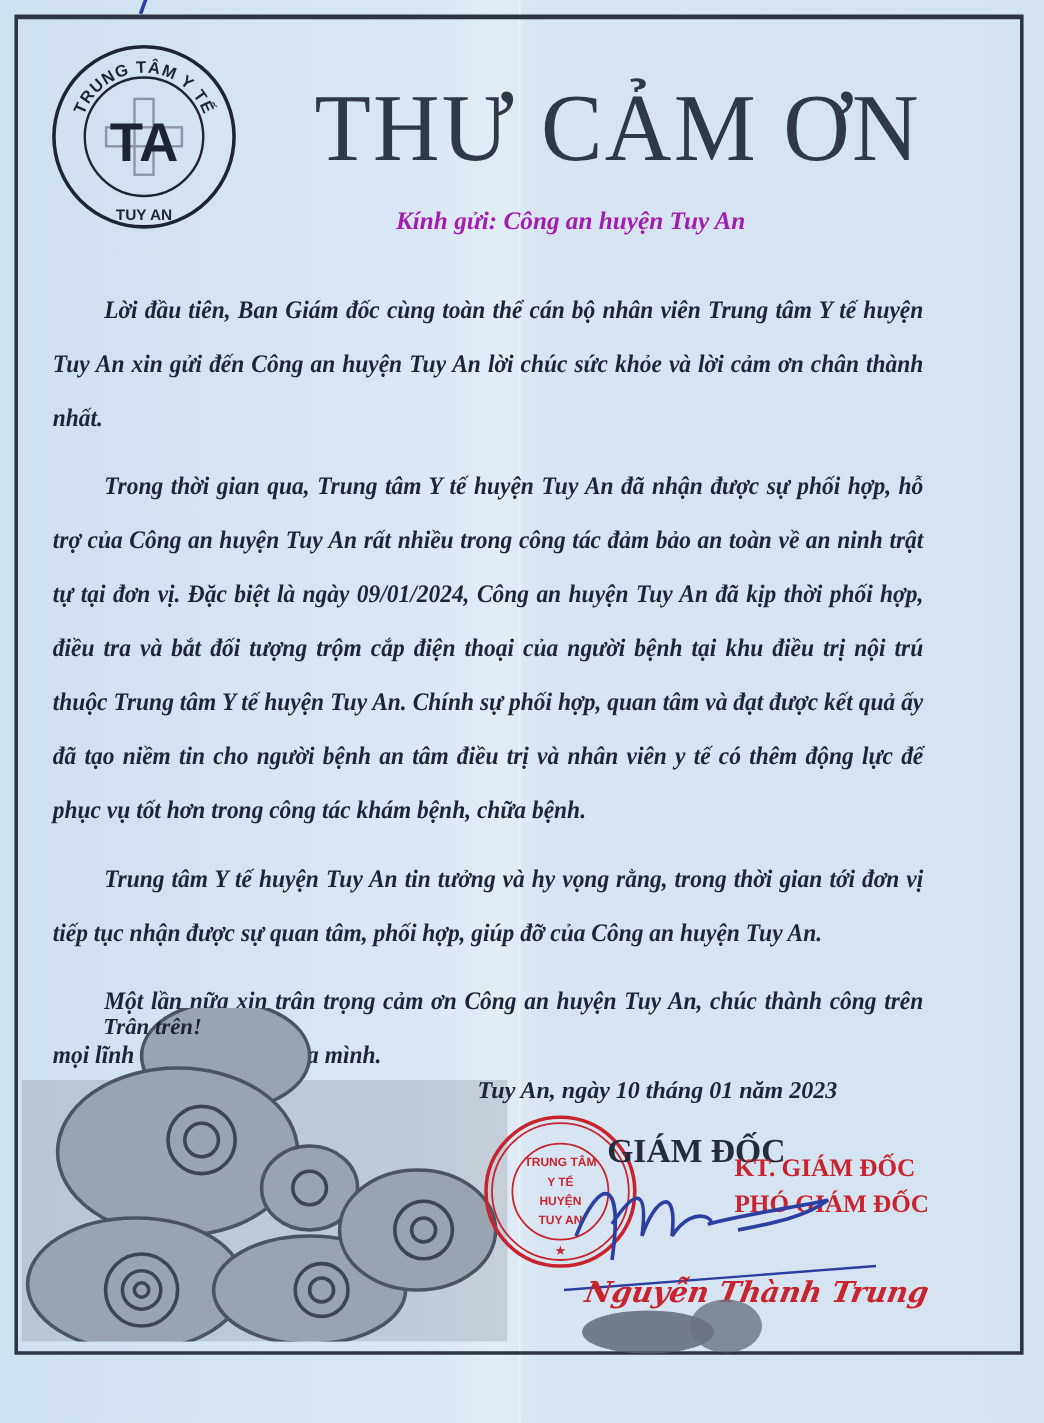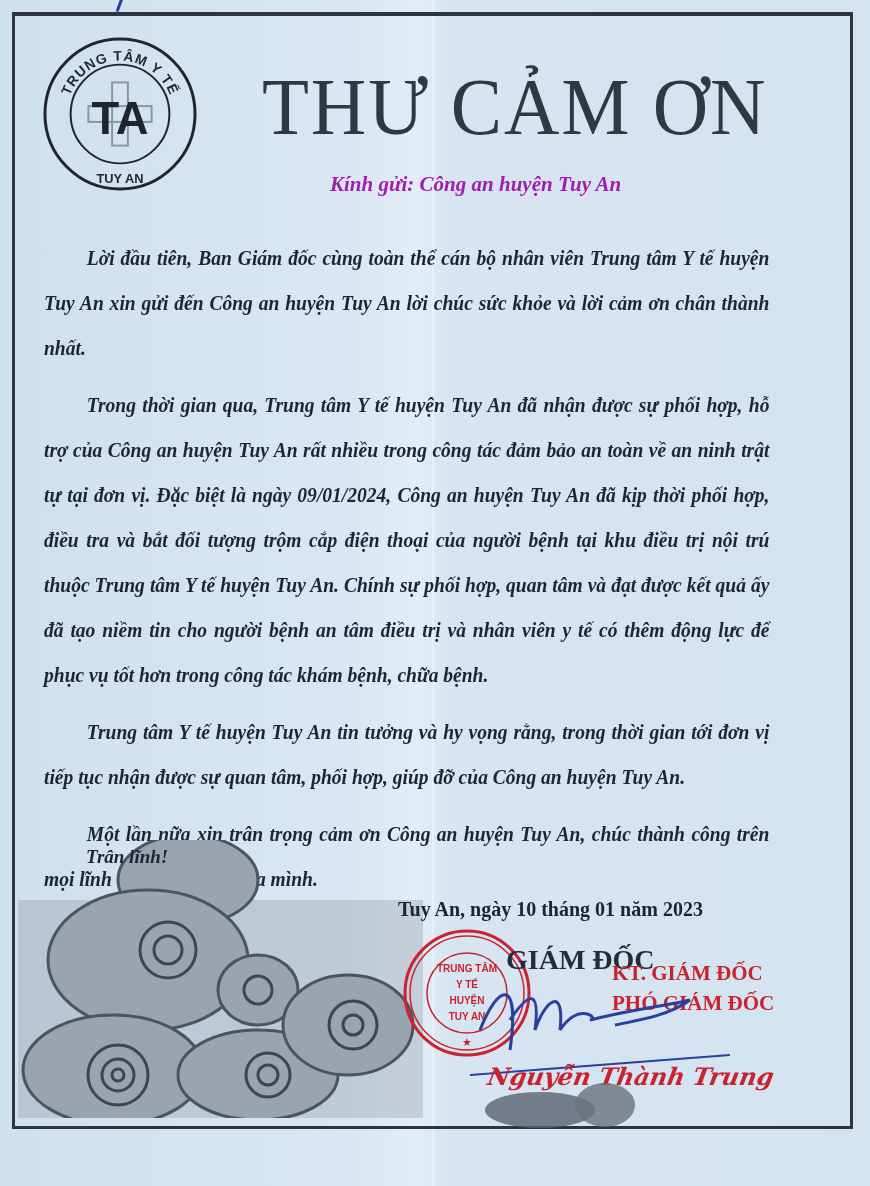--- a/index.html
+++ b/index.html
@@ -49,21 +49,21 @@
     line-height: 45px; color: #1c2436;
     transform: scaleX(0.93); transform-origin: left;
   }
   .body p { margin: 0 0 12px 0; text-indent: 46px; text-align: justify; }
   .closing {
     position: absolute; left: 86px; top: 846px;
     font-size: 19px; font-style: italic; font-weight: bold; color: #1c2436;
   }
   .date {
     position: absolute; left: 398px; top: 898px;
-    font-size: 20px; font-weight: bold; color: #1c2436;
+    font-size: 20px; font-style: italic; font-weight: bold; color: #1c2436;
   }
   .roses {
     position: absolute; left: 18px; top: 840px; width: 405px; height: 278px;
   }
   .stamp {
     position: absolute; left: 402px; top: 928px; width: 130px; height: 130px;
   }
   .director {
     position: absolute; left: 506px; top: 944px;
     font-size: 28px; font-weight: bold; color: #242c3a;
@@ -135,21 +135,21 @@
       <circle cx="100" cy="235" r="16"></circle>
       <circle cx="100" cy="235" r="6"></circle>
     <circle cx="250" cy="235" r="22"></circle>
       <circle cx="250" cy="235" r="10"></circle>
     <circle cx="335" cy="185" r="24"></circle>
       <circle cx="335" cy="185" r="10"></circle>
     <circle cx="240" cy="150" r="14"></circle>
   </g>
 </svg>
 
-<div class="closing">Trân lĩnh!</div>
+<div class="closing">Trân trên!</div>
 <div class="date">Tuy An, ngày 10  tháng 01 năm 2023</div>
 
 <svg class="stamp" viewBox="0 0 130 130">
   <circle cx="65" cy="65" r="62" fill="none" stroke="#c9232f" stroke-width="3"></circle>
   <circle cx="65" cy="65" r="57" fill="none" stroke="#c9232f" stroke-width="1.5"></circle>
   <circle cx="65" cy="65" r="40" fill="none" stroke="#c9232f" stroke-width="1.5"></circle>
   <text x="65" y="44" text-anchor="middle" font-family="Liberation Sans, sans-serif" font-weight="bold" font-size="10" fill="#c9232f">TRUNG TÂM</text>
   <text x="65" y="60" text-anchor="middle" font-family="Liberation Sans, sans-serif" font-weight="bold" font-size="10" fill="#c9232f">Y TẾ</text>
   <text x="65" y="76" text-anchor="middle" font-family="Liberation Sans, sans-serif" font-weight="bold" font-size="10" fill="#c9232f">HUYỆN</text>
   <text x="65" y="92" text-anchor="middle" font-family="Liberation Sans, sans-serif" font-weight="bold" font-size="10" fill="#c9232f">TUY AN</text>

